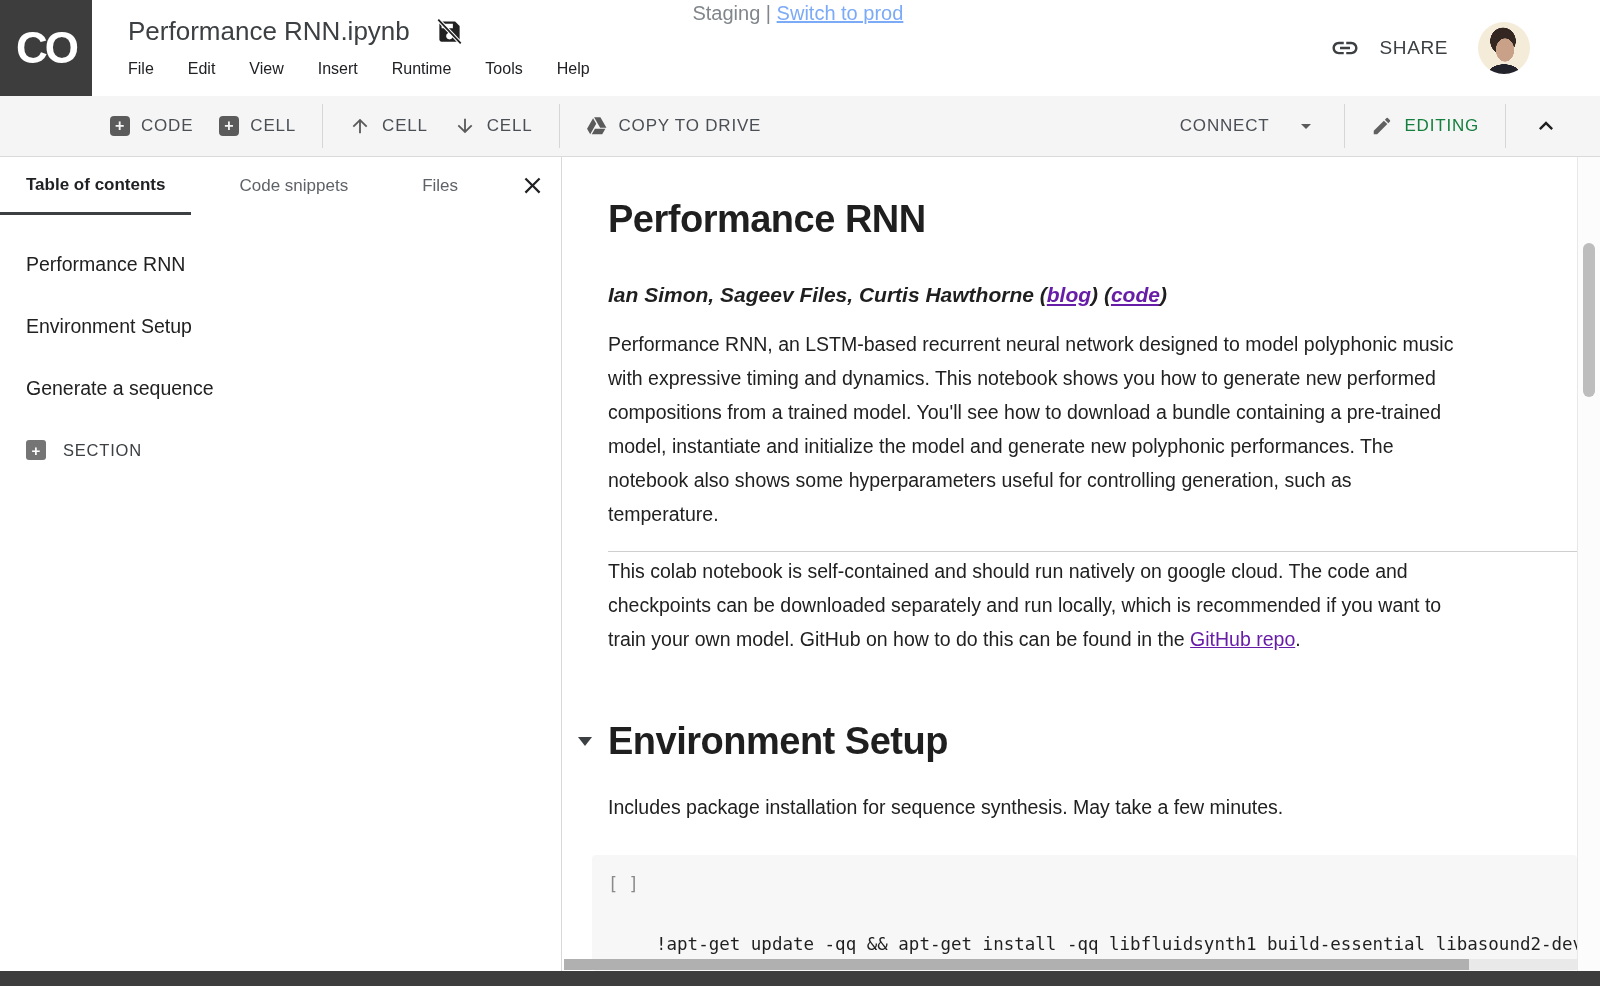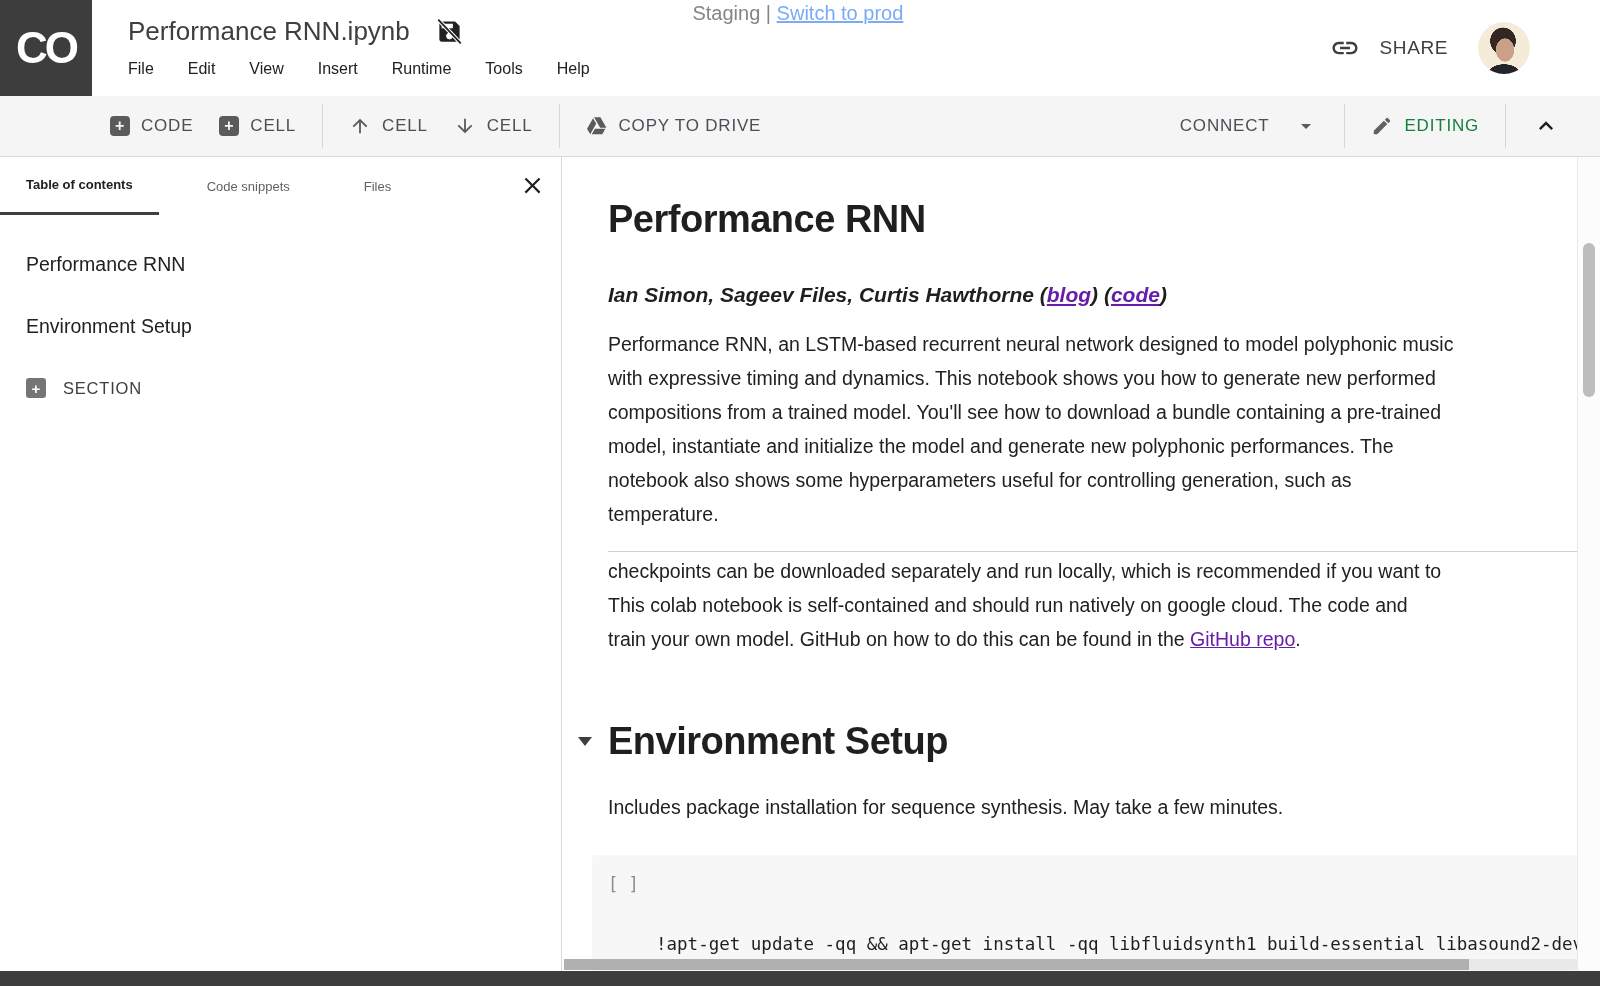--- a/index.html
+++ b/index.html
@@ -54,21 +54,21 @@
   .editing-label { color:#15803d; }
   .pencil-icon { width:22px; height:22px; color:#616161; }
   .collapse-icon { width:28px; height:28px; color:#1f1f1f; cursor:pointer; }
 
   
   .body-row { position:absolute; top:157px; left:0; right:0; bottom:15px; display:flex; }
 
   
   .sidebar { width:562px; border-right:1px solid #d8d8d8; background:#fff; position:relative; flex:none; }
   .tabs { display:flex; align-items:stretch; height:58px; gap:22px; }
-  .tab { display:flex; align-items:center; padding:0 26px; font-size:13px; color:#5f6368; cursor:pointer; white-space:nowrap; }
+  .tab { display:flex; align-items:center; padding:0 26px; font-size:17px; color:#5f6368; cursor:pointer; white-space:nowrap; }
   .tab.active { color:#202124; font-weight:bold; border-bottom:3px solid #3c4043; }
   .close-btn { position:absolute; right:15px; top:15px; width:27px; height:27px; color:#202124; cursor:pointer; }
   .toc { padding-top:18px; }
   .toc-item { height:62px; display:flex; align-items:center; padding-left:26px; font-size:19.5px; color:#212121; cursor:pointer; }
   .section-btn { height:62px; display:flex; align-items:center; gap:17px; padding-left:26px; cursor:pointer; }
   .section-plus {
     width:20px; height:20px; border-radius:3px; background:#757575; color:#fff;
     display:flex; align-items:center; justify-content:center; font-size:15px; font-weight:bold; line-height:1;
   }
   .section-label { font-size:16.5px; letter-spacing:0.8px; color:#3c4043; }
@@ -207,20 +207,21 @@
         <div class="tab active">Table of contents</div>
         <div class="tab">Code snippets</div>
         <div class="tab">Files</div>
       </div>
       <svg class="close-btn" viewBox="0 0 24 24">
         <path fill="currentColor" d="M19 6.41L17.59 5 12 10.59 6.41 5 5 6.41 10.59 12 5 17.59 6.41 19 12 13.41 17.59 19 19 17.59 13.41 12z"></path>
       </svg>
       <div class="toc">
         <div class="toc-item">Performance RNN</div>
         <div class="toc-item">Environment Setup</div>
+        <div class="toc-item">Generate a sequence</div>
         <div class="section-btn">
           <span class="section-plus">+</span>
           <span class="section-label">SECTION</span>
         </div>
       </div>
     </div>
 
     <div class="content">
       <div class="content-clip">
         <div class="content-inner">
@@ -235,22 +236,22 @@
             <div class="line">with expressive timing and dynamics. This notebook shows you how to generate new performed</div>
             <div class="line">compositions from a trained model. You'll see how to download a bundle containing a pre-trained</div>
             <div class="line">model, instantiate and initialize the model and generate new polyphonic performances. The</div>
             <div class="line">notebook also shows some hyperparameters useful for controlling generation, such as</div>
             <div class="line">temperature.</div>
           </div>
 
           <hr class="rule">
 
           <div class="para para2">
+            <div class="line">This colab notebook is self-contained and should run natively on google cloud. The code and</div>
             <div class="line">checkpoints can be downloaded separately and run locally, which is recommended if you want to</div>
-            <div class="line">This colab notebook is self-contained and should run natively on google cloud. The code and</div>
             <div class="line"><span>train your own model. GitHub on how to do this can be found in the </span><a href="#">GitHub repo</a><span>.</span></div>
           </div>
 
           <div class="h2-row">
             <span class="sec-arrow"></span>
             <div class="nb-h2">Environment Setup</div>
           </div>
 
           <div class="subtitle">Includes package installation for sequence synthesis. May take a few minutes.</div>
 

